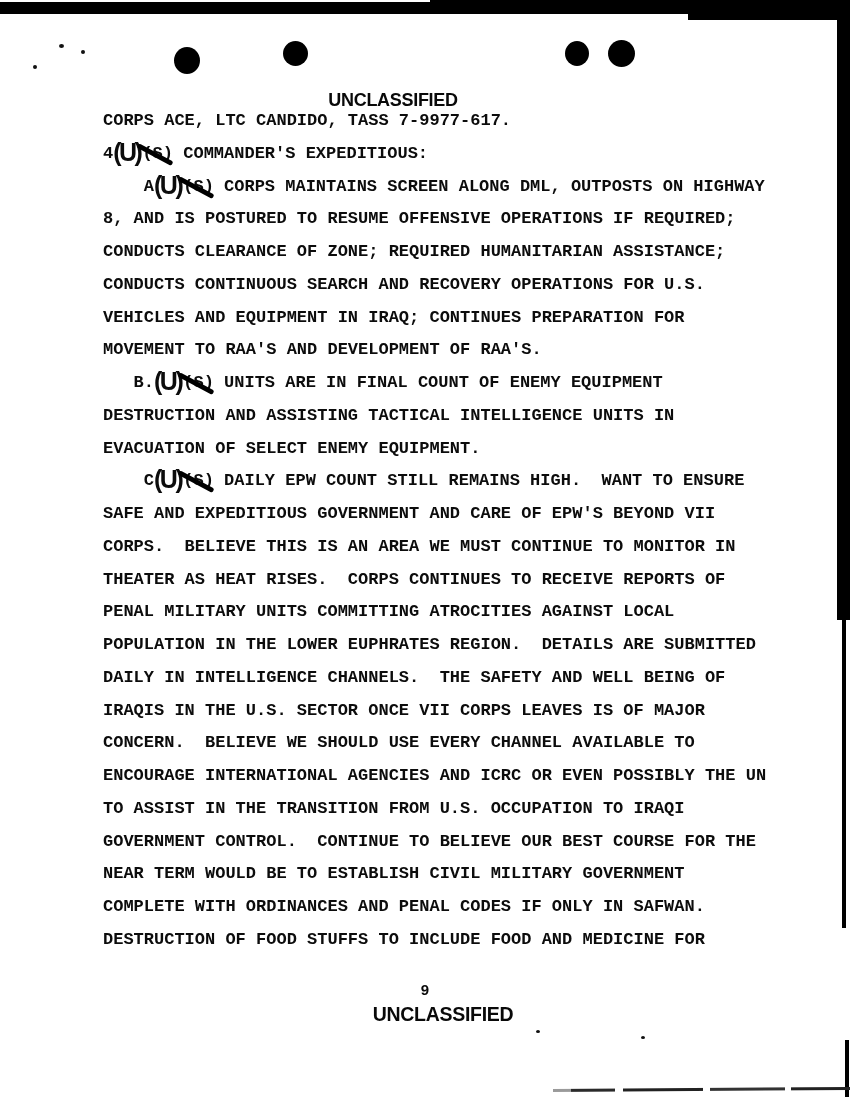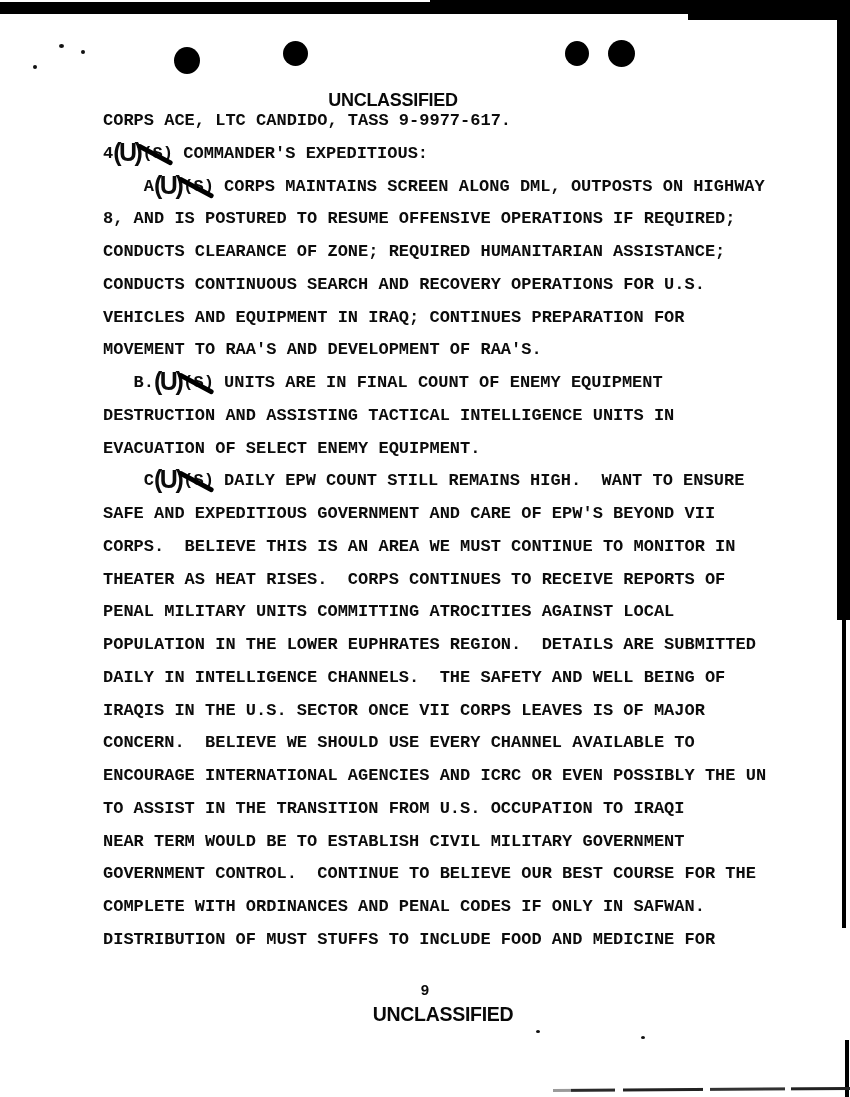--- a/index.html
+++ b/index.html
@@ -72,21 +72,21 @@
 
 <div class="speck" style="left:33px;top:65px;width:4px;height:4px;"></div>
 <div class="speck" style="left:59px;top:44px;width:5px;height:4px;"></div>
 <div class="speck" style="left:81px;top:50px;width:4px;height:4px;"></div>
 <div class="speck" style="left:536px;top:1030px;width:4px;height:3px;"></div>
 <div class="speck" style="left:641px;top:1036px;width:4px;height:3px;"></div>
 
 <div class="class-header">UNCLASSIFIED</div>
 
 <div class="text-block">
-  <div class="line">CORPS ACE, LTC CANDIDO, TASS 9-9977-617.</div>
+  <div class="line">CORPS ACE, LTC CANDIDO, TASS 7-9977-617.</div>
 
   <div class="line"><span>4</span><span class="stamp">(U)</span><span class="struck">(S)</span><span> COMMANDER'S EXPEDITIOUS:</span></div>
 
   <div class="line"><span>    A</span><span class="stamp">(U)</span><span class="struck">(S)</span><span> CORPS MAINTAINS SCREEN ALONG DML, OUTPOSTS ON HIGHWAY</span></div>
   <div class="line">8, AND IS POSTURED TO RESUME OFFENSIVE OPERATIONS IF REQUIRED;</div>
   <div class="line">CONDUCTS CLEARANCE OF ZONE; REQUIRED HUMANITARIAN ASSISTANCE;</div>
   <div class="line">CONDUCTS CONTINUOUS SEARCH AND RECOVERY OPERATIONS FOR U.S.</div>
   <div class="line">VEHICLES AND EQUIPMENT IN IRAQ; CONTINUES PREPARATION FOR</div>
   <div class="line">MOVEMENT TO RAA'S AND DEVELOPMENT OF RAA'S.</div>
 
@@ -98,20 +98,20 @@
   <div class="line">SAFE AND EXPEDITIOUS GOVERNMENT AND CARE OF EPW'S BEYOND VII</div>
   <div class="line">CORPS.  BELIEVE THIS IS AN AREA WE MUST CONTINUE TO MONITOR IN</div>
   <div class="line">THEATER AS HEAT RISES.  CORPS CONTINUES TO RECEIVE REPORTS OF</div>
   <div class="line">PENAL MILITARY UNITS COMMITTING ATROCITIES AGAINST LOCAL</div>
   <div class="line">POPULATION IN THE LOWER EUPHRATES REGION.  DETAILS ARE SUBMITTED</div>
   <div class="line">DAILY IN INTELLIGENCE CHANNELS.  THE SAFETY AND WELL BEING OF</div>
   <div class="line">IRAQIS IN THE U.S. SECTOR ONCE VII CORPS LEAVES IS OF MAJOR</div>
   <div class="line">CONCERN.  BELIEVE WE SHOULD USE EVERY CHANNEL AVAILABLE TO</div>
   <div class="line">ENCOURAGE INTERNATIONAL AGENCIES AND ICRC OR EVEN POSSIBLY THE UN</div>
   <div class="line">TO ASSIST IN THE TRANSITION FROM U.S. OCCUPATION TO IRAQI</div>
+  <div class="line">GOVERNMENT CONTROL.  CONTINUE TO BELIEVE OUR BEST COURSE FOR THE</div>
   <div class="line">NEAR TERM WOULD BE TO ESTABLISH CIVIL MILITARY GOVERNMENT</div>
-  <div class="line">GOVERNMENT CONTROL.  CONTINUE TO BELIEVE OUR BEST COURSE FOR THE</div>
   <div class="line">COMPLETE WITH ORDINANCES AND PENAL CODES IF ONLY IN SAFWAN.</div>
-  <div class="line">DISTRIBUTION OF MUST STUFFS TO INCLUDE FOOD AND MEDICINE FOR</div>
+  <div class="line">DESTRUCTION OF FOOD STUFFS TO INCLUDE FOOD AND MEDICINE FOR</div>
 </div>
 
 <div class="page-num">9</div>
 <div class="class-footer">UNCLASSIFIED</div>
 
 </body></html>

